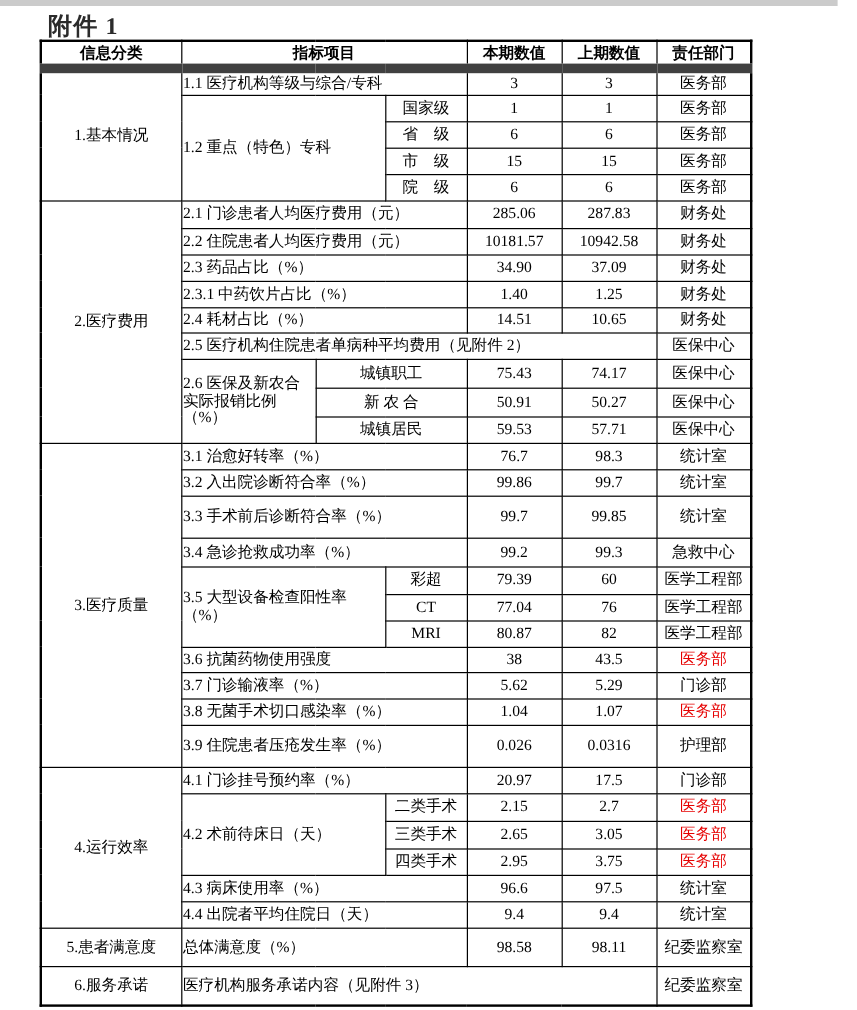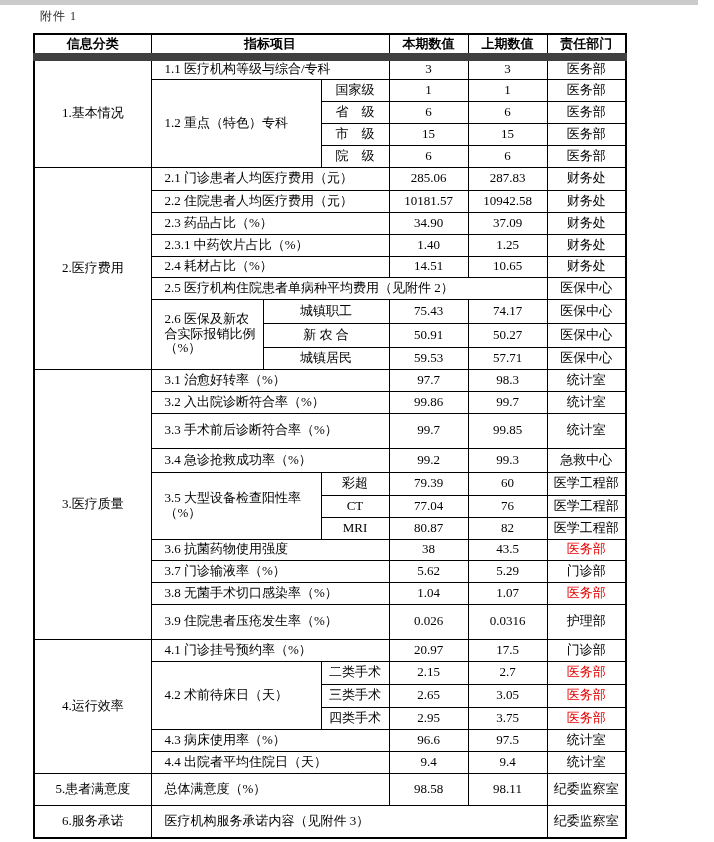--- a/index.html
+++ b/index.html
@@ -7,35 +7,35 @@
     width:714px;height:842px;background:#ffffff;position:relative;
     font-family:"Liberation Serif","DejaVu Serif",serif;
     color:#000;
   }
   .topbar{
     position:absolute;top:0;left:0;width:698px;height:5px;
     background:#cbcbcb;
   }
   .doc-title{
     position:absolute;top:8px;left:40px;
-    font-size:12px;color:#2b2b2b;letter-spacing:1px;
+    font-size:20px;color:#2b2b2b;letter-spacing:1px;font-weight:bold;
   }
   table.indicator{
     position:absolute;top:33px;left:33px;
     border-collapse:collapse;table-layout:fixed;
     border:2px solid #000;
   }
   table.indicator td{
     border:1px solid #000;
     font-size:13px;line-height:1.15;
     padding:1px 3px;
     text-align:center;vertical-align:middle;
     overflow:hidden;word-break:break-all;
   }
-  table.indicator td.l{text-align:left;padding-left:13px;}
+  table.indicator td.l{text-align:left;padding-left:1px;}
   table.indicator td.b{font-weight:bold;}
   table.indicator td.red{color:#e60000;}
   table.indicator tr.hdr td{border-bottom:8px solid #404040;}
 </style>
 </head>
 <body>
 
 <div class="topbar"></div>
 
 <div class="doc-title">附件 1</div>
@@ -140,21 +140,21 @@
       </tr>
       <tr style="height: 22px;">
         <td colspan="2" class="">城镇居民</td>
         <td class="">59.53</td>
         <td class="">57.71</td>
         <td class="">医保中心</td>
       </tr>
       <tr style="height: 22px;">
         <td rowspan="11" class="">3.医疗质量</td>
         <td colspan="3" class="l">3.1 治愈好转率（%）</td>
-        <td class="">97.7</td>
+        <td class="">76.7</td>
         <td class="">98.3</td>
         <td class="">统计室</td>
       </tr>
       <tr style="height: 22px;">
         <td colspan="3" class="l">3.2 入出院诊断符合率（%）</td>
         <td class="">99.86</td>
         <td class="">99.7</td>
         <td class="">统计室</td>
       </tr>
       <tr style="height: 35px;">

